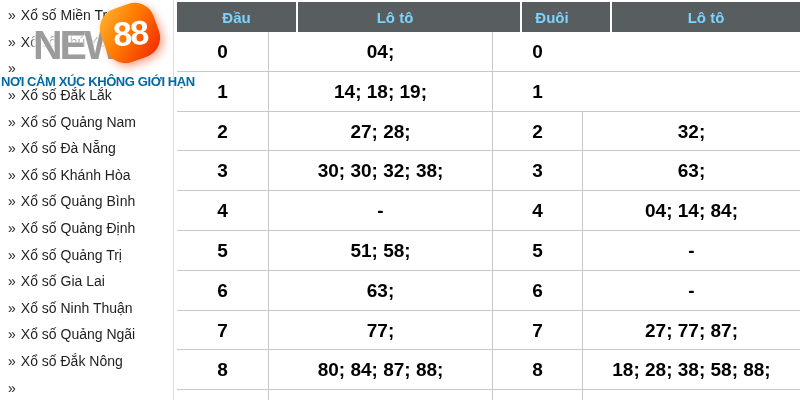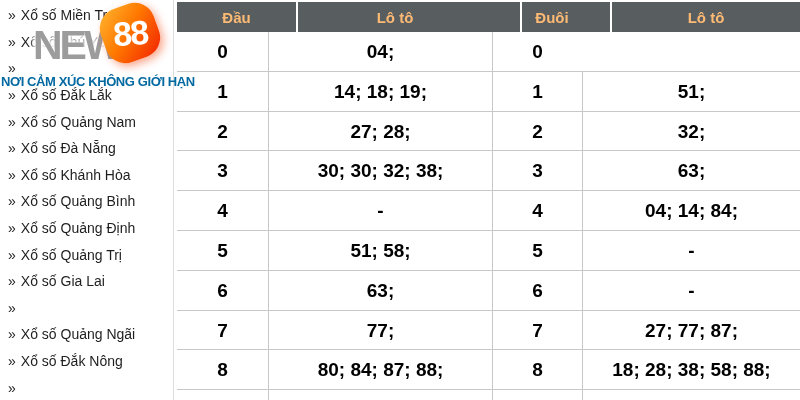--- a/index.html
+++ b/index.html
@@ -27,21 +27,21 @@
   .logo-badge span { transform:rotate(16deg); color:#fff; font-weight:bold;
     font-size:34px; letter-spacing:-2px; }
   .logo-slogan { position:absolute; left:1px; top:74px; font-size:13px; font-weight:bold;
     letter-spacing:-0.4px; color:#0369a1; white-space:nowrap; }
 
   
   .results { position:absolute; left:177px; top:2px; width:623px; }
   .thead, .trow { display:grid; grid-template-columns:91px 224px 90px 1fr; }
   .thead { height:30px; background:#585d5f; }
   .th { display:flex; align-items:center; justify-content:center;
-    color:#fdba74; font-weight:bold; font-size:15px;margin-left:28px; }
+    color:#7dd3fc; font-weight:bold; font-size:15px;margin-left:28px; }
   .th + .th { border-left:2px solid #fff; }
   .trow { height:39.8px; border-bottom:1px solid #c8c8c8; }
   .td { display:flex; justify-content:center; align-items:flex-start; padding-top:8px;
     font-weight:bold; font-size:19px; color:#000; line-height:24px; white-space:nowrap; }
   .td + .td { border-left:1px solid #c8c8c8; }
 </style>
 </head>
 <body>
 
 <div class="page">
@@ -86,20 +86,21 @@
         <div class="sidebar-item">
           <span class="bullet">»</span>
           <span>Xổ số Quảng Trị</span>
         </div>
         <div class="sidebar-item">
           <span class="bullet">»</span>
           <span>Xổ số Gia Lai</span>
         </div>
         <div class="sidebar-item">
           <span class="bullet">»</span>
+          <span>Xổ số Ninh Thuận</span>
         </div>
         <div class="sidebar-item">
           <span class="bullet">»</span>
           <span>Xổ số Quảng Ngãi</span>
         </div>
         <div class="sidebar-item">
           <span class="bullet">»</span>
           <span>Xổ số Đắk Nông</span>
         </div>
         <div class="sidebar-item">
@@ -126,21 +127,20 @@
     <div>
         <div class="trow">
           <div class="td">0</div>
           <div class="td">04;</div>
           <div class="td">0</div>
         </div>
         <div class="trow">
           <div class="td">1</div>
           <div class="td">14; 18; 19;</div>
           <div class="td">1</div>
-          <div class="td">51;</div>
         </div>
         <div class="trow">
           <div class="td">2</div>
           <div class="td">27; 28;</div>
           <div class="td">2</div>
           <div class="td">32;</div>
         </div>
         <div class="trow">
           <div class="td">3</div>
           <div class="td">30; 30; 32; 38;</div>

